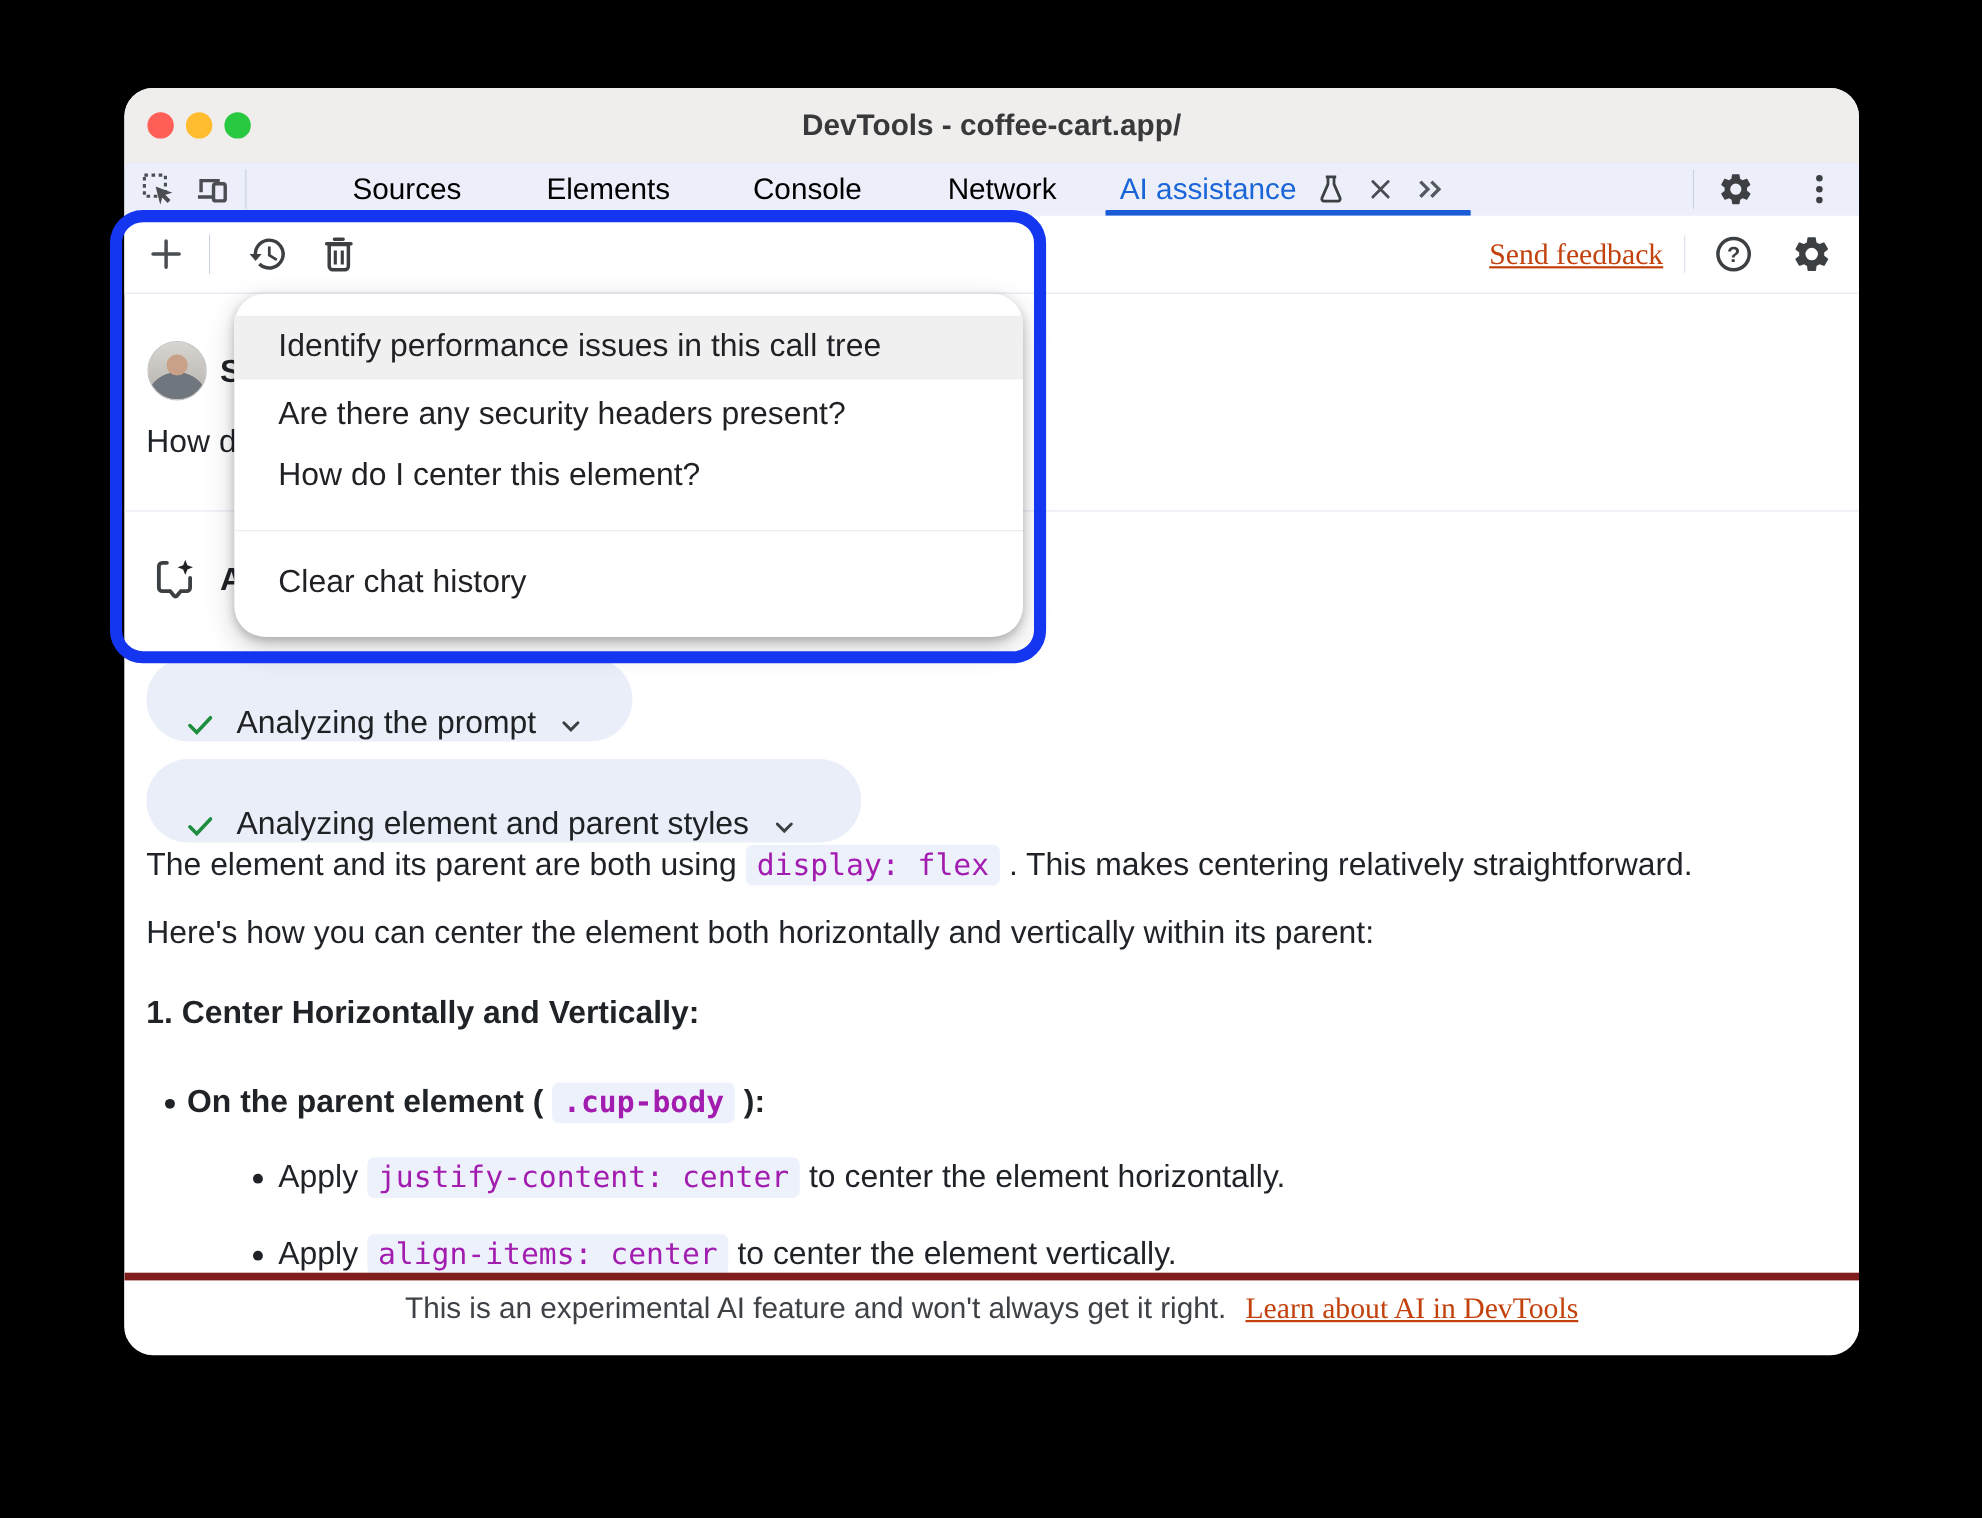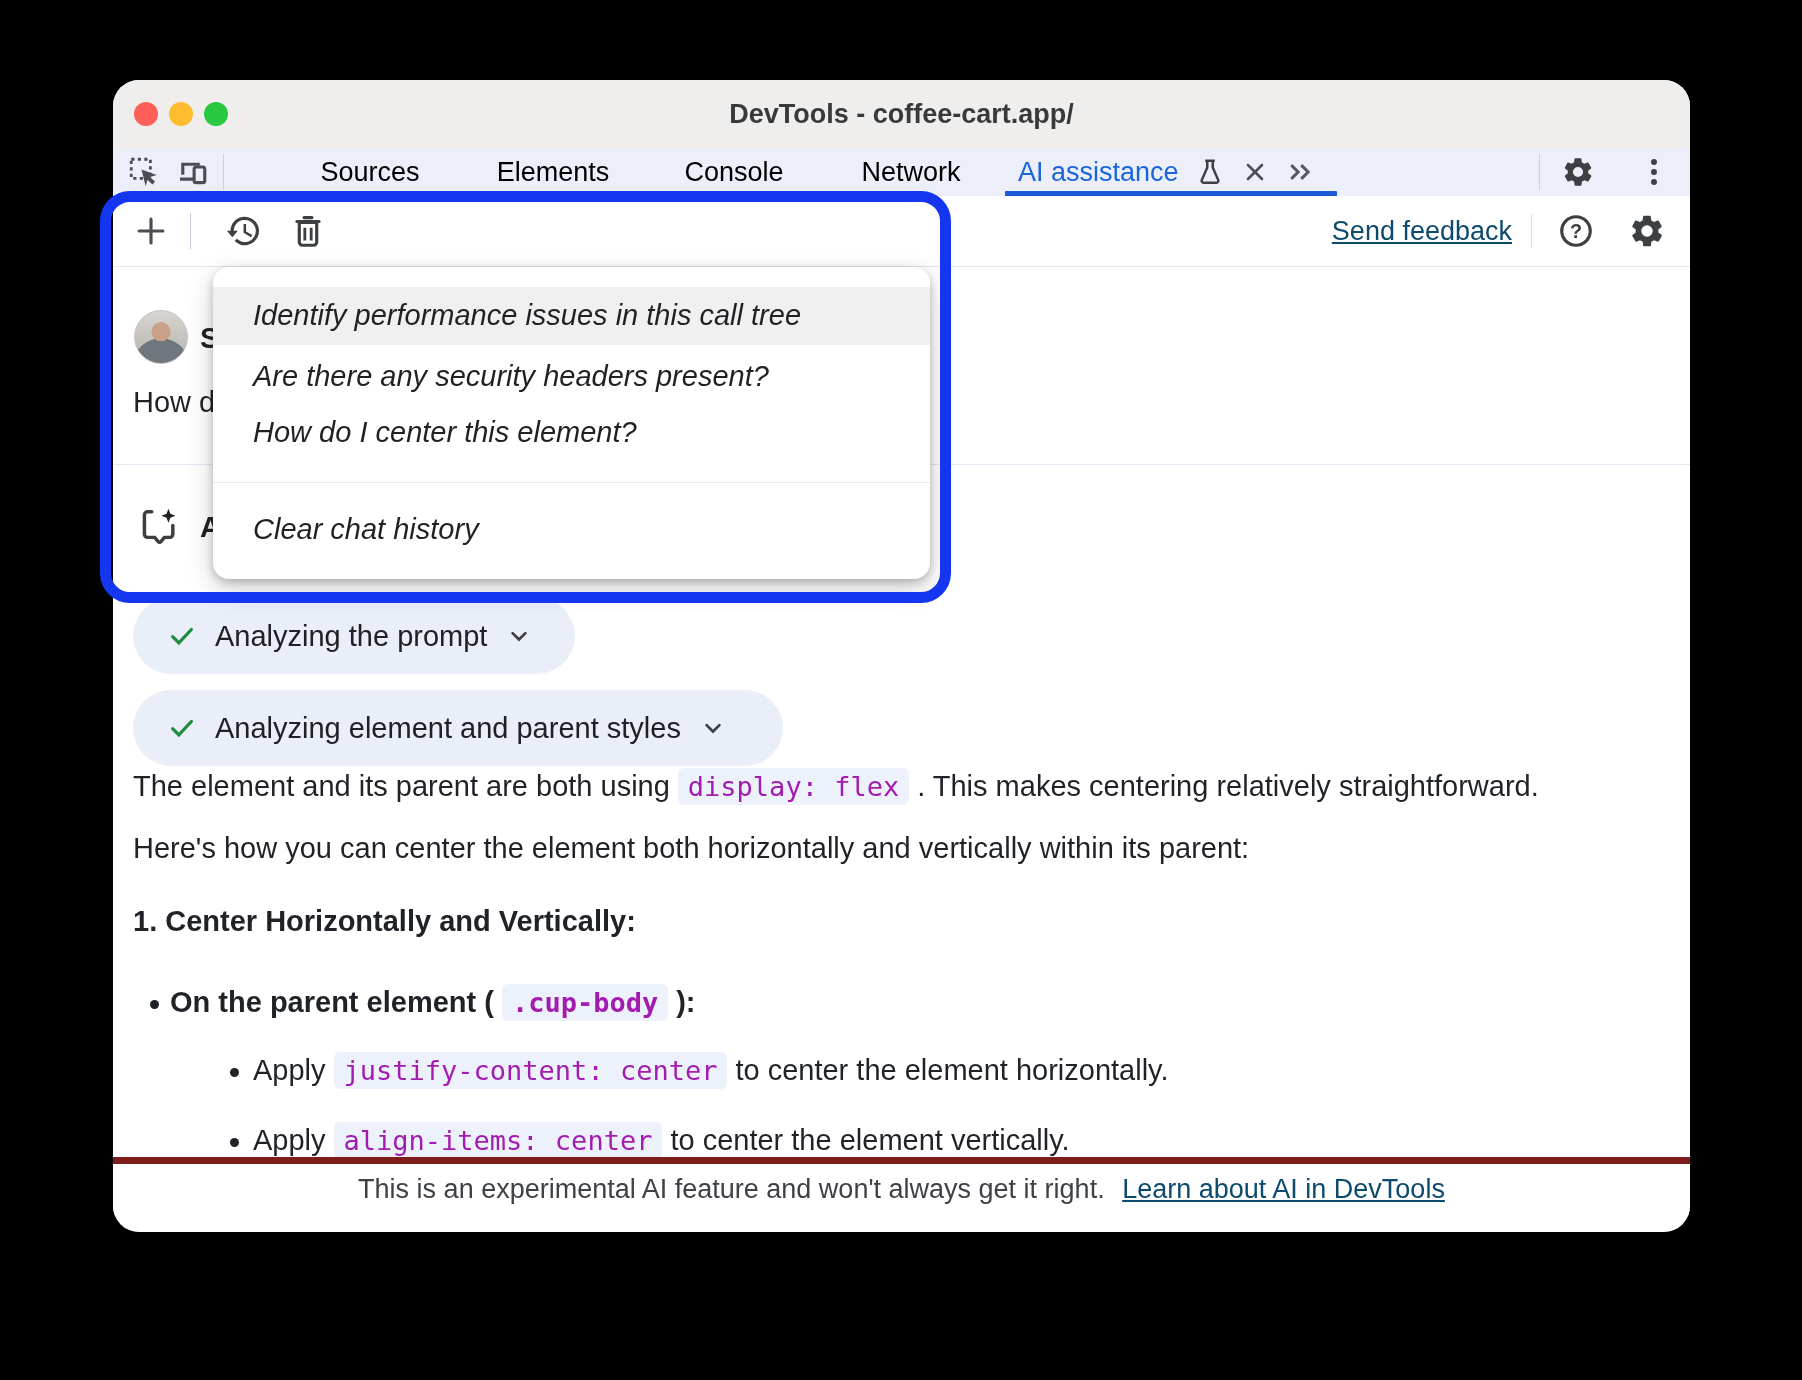--- a/index.html
+++ b/index.html
@@ -19,47 +19,47 @@
   .tabbar{position:absolute;left:0;top:68px;right:0;height:48px;background:#eceff9;border-bottom:1px solid #dfe3ef;}
   .tabbar .ic{position:absolute;top:7px;width:34px;height:34px;}
   .vdiv{position:absolute;top:6px;width:1px;height:36px;background:#c9d0e2;}
   .tab{position:absolute;top:0;height:48px;line-height:48px;font-size:27px;color:#000000;transform:translateX(-50%);cursor:default;}
   .tabgroup{position:absolute;left:905px;top:0;height:48px;display:flex;align-items:center;gap:16px;}
   .tabgroup .lbl{font-size:27px;color:#1a66d9;}
   .underline{position:absolute;left:892px;top:43px;width:332px;height:6px;background:#1a5cd8;border-radius:1px;}
   
   .ptoolbar{position:absolute;left:0;top:116px;right:0;height:70px;background:#fff;border-bottom:1px solid #e1e6f2;}
   .ptoolbar .ic{position:absolute;top:16px;width:38px;height:38px;}
-  .link{color:#0c4a6e;text-decoration:underline;font-size:27px;}
+  .link{color:#c2410c;text-decoration:underline;font-size:27px;font-family:Liberation Serif, serif;}
   .sendfb{position:absolute;right:178px;top:0;height:70px;line-height:70px;}
   .tb-div{position:absolute;right:158px;top:18px;width:1px;height:34px;background:#dadfea;}
   
   .avatar{position:absolute;left:21px;top:230px;width:52px;height:52px;border-radius:50%;
     background:
       radial-gradient(circle at 50% 40%, #c9a189 0 23%, rgba(0,0,0,0) 24%),
       radial-gradient(circle at 50% 108%, #6f767d 0 46%, rgba(0,0,0,0) 47%),
       linear-gradient(#d8d5d1,#b5b2ae);
     border:1px solid #c4c4c4;}
   .uname{position:absolute;left:87px;top:242px;font-size:29px;font-weight:bold;color:#1f2328;}
   .umsg{position:absolute;left:20px;top:306px;font-size:29px;color:#1f2328;white-space:nowrap;}
   .hdiv{position:absolute;left:0;right:0;height:1px;background:#e4e8f3;}
   .ailabel{position:absolute;left:87px;top:431px;font-size:29px;font-weight:bold;color:#1f2328;white-space:nowrap;}
   .aiicon{position:absolute;left:25px;top:424px;width:44px;height:44px;}
   .pill{position:absolute;left:20px;height:76px;border-radius:38px;background:#e9eef9;
-        display:flex;align-items:center;gap:18px;padding:0 34px;box-sizing:border-box;}
+        display:flex;align-items:flex-end;gap:18px;padding:0 34px;box-sizing:border-box;}
   .pill .ptext{font-size:29px;color:#202124;white-space:nowrap;}
   .para{position:absolute;left:20px;font-size:29px;color:#1f2328;white-space:nowrap;}
   .bold{font-weight:bold;}
   .chip{display:inline-block;font-family:"DejaVu Sans Mono","Liberation Mono",monospace;font-size:27px;
         background:#edf1fb;border-radius:6px;padding:3px 10px;margin:0 8px;color:#a21caf;}
   .chip.b{font-weight:bold;}
   .dot{display:inline-block;width:9px;height:9px;border-radius:50%;background:#1f2328;vertical-align:middle;margin-right:0;}
   
-  .menu{position:absolute;left:100px;top:187px;width:717px;height:312px;background:#fff;border-radius:16px;
-        box-shadow:0 3px 9px rgba(0,0,0,.22),0 10px 28px rgba(0,0,0,.18);font-style:italic;}
+  .menu{position:absolute;left:100px;top:187px;width:717px;height:312px;background:#fff;border-radius:28px;
+        box-shadow:0 3px 9px rgba(0,0,0,.22),0 10px 28px rgba(0,0,0,.18);}
   .menu .hl{position:absolute;left:0;top:20px;width:100%;height:58px;background:#f0f0f1;}
   .mitem{position:absolute;left:40px;font-size:29px;color:#1f2125;white-space:nowrap;}
   .msep{position:absolute;left:0;top:215px;width:100%;height:1px;background:#e7eaf0;}
   
   .footer{position:absolute;left:0;right:0;bottom:16px;height:52px;border-top:7px solid #7f1d1d;background:#fff;
           text-align:center;font-size:27px;color:#3e4247;line-height:50px;}
   
   .hilite{position:absolute;left:100px;top:191px;width:851px;height:412px;box-sizing:border-box;
           border:11px solid #1536f0;border-radius:30px;pointer-events:none;}
   svg{display:block;}

